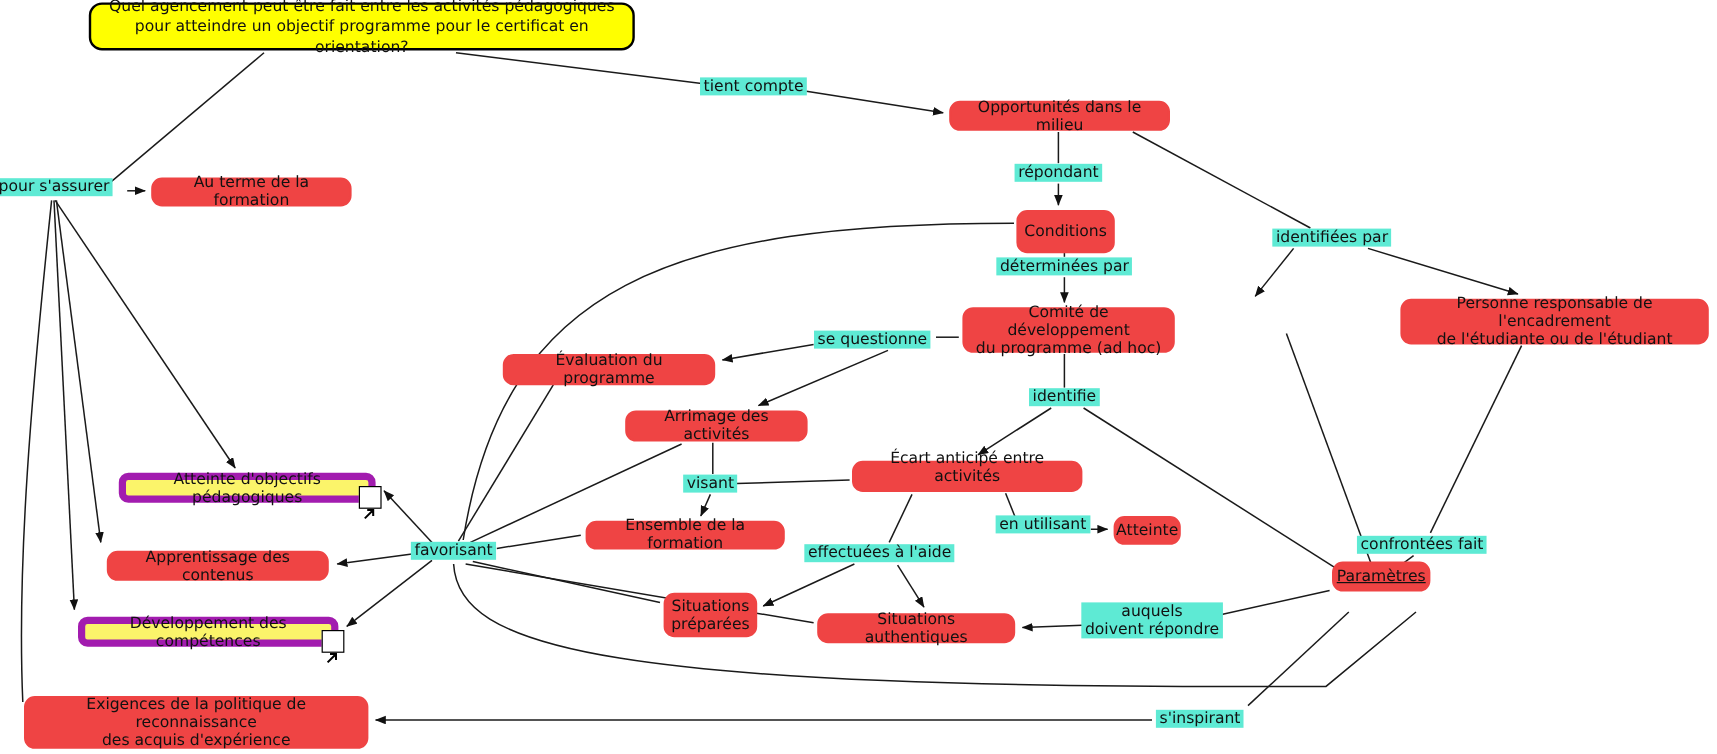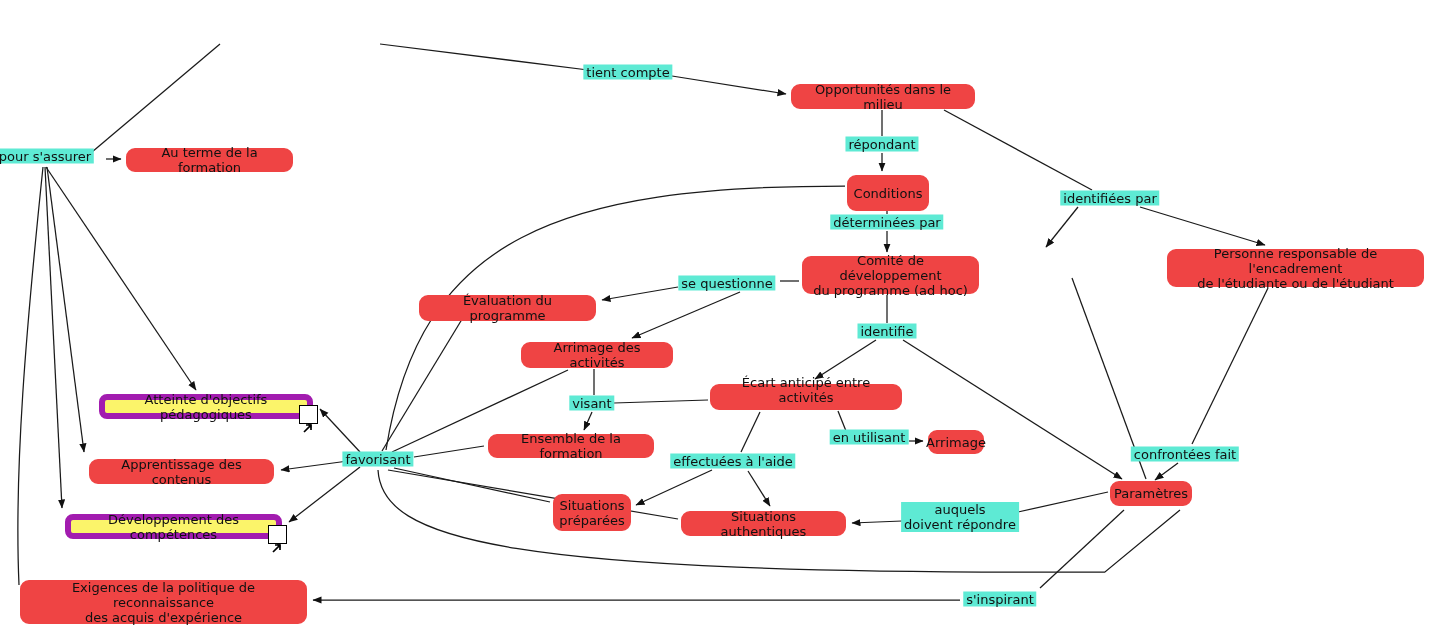--- a/index.html
+++ b/index.html
@@ -154,20 +154,24 @@
       <path d="M 378 470 C 382 540 500 575 1105 572 L 1180 510"></path>
 
       <path d="M 1108 492 L 1018 512"></path>
       <path d="M 902 521 L 852 523" marker-end="url(#ah)"></path>
 
       <path d="M 1124 510 L 1040 588"></path>
       <path d="M 960 600 L 313 600" marker-end="url(#ah)"></path>
     </g>
   </svg>
 
+  <div class="node title-node" style="left:74px; top:2px; width:455px; height:40px;">
+    <span>Quel agencement peut être fait entre les activités pédagogiques
+pour atteindre un objectif programme pour le certificat en orientation?</span>
+  </div>
 
   <div class="node" style="left:126px; top:148px; width:167px; height:24px;">
     <span>Au terme de la formation</span>
   </div>
   <div class="node" style="left:791px; top:84px; width:184px; height:25px;">
     <span>Opportunités dans le milieu</span>
   </div>
   <div class="node" style="left:847px; top:175px; width:82px; height:36px;">
     <span>Conditions</span>
   </div>
@@ -182,21 +186,21 @@
   <div class="node" style="left:419px; top:295px; width:177px; height:26px;">
     <span>Évaluation du programme</span>
   </div>
   <div class="node" style="left:521px; top:342px; width:152px; height:26px;">
     <span>Arrimage des activités</span>
   </div>
   <div class="node" style="left:710px; top:384px; width:192px; height:26px;align-items:flex-end;">
     <span>Écart anticipé entre activités</span>
   </div>
   <div class="node" style="left:928px; top:430px; width:56px; height:24px;">
-    <span>Arrimage</span>
+    <span>Atteinte</span>
   </div>
   <div class="node" style="left:488px; top:434px; width:166px; height:24px;">
     <span>Ensemble de la formation</span>
   </div>
 
   <div class="node highlight" style="left:99px; top:394px; width:214px; height:25px;">
     <span>Atteinte d'objectifs pédagogiques</span>
     <span class="link-badge">
       <svg width="15" height="15" viewBox="0 0 15 15">
           <path d="M4 11 L10.2 4.8 M6 4 L11 4 L11 9" stroke="#000" stroke-width="1.7" fill="none"></path>
@@ -219,21 +223,21 @@
     </span>
   </div>
 
   <div class="node" style="left:553px; top:494px; width:78px; height:37px;">
     <span>Situations
 préparées</span>
   </div>
   <div class="node" style="left:681px; top:511px; width:165px; height:25px;">
     <span>Situations authentiques</span>
   </div>
-  <div class="node" style="left:1110px; top:481px; width:82px; height:25px;">
+  <div class="node" style="left:1110px; top:468px; width:82px; height:25px;text-decoration:underline;">
     <span>Paramètres</span>
   </div>
   <div class="node" style="left:20px; top:580px; width:287px; height:44px;">
     <span>Exigences de la politique de reconnaissance
 des acquis d'expérience</span>
   </div>
 
   <div class="edge-label" style="left:45px; top:156px;">pour s'assurer</div>
   <div class="edge-label" style="left:628px; top:72px;">tient compte</div>
   <div class="edge-label" style="left:882px; top:144px;">répondant</div>

